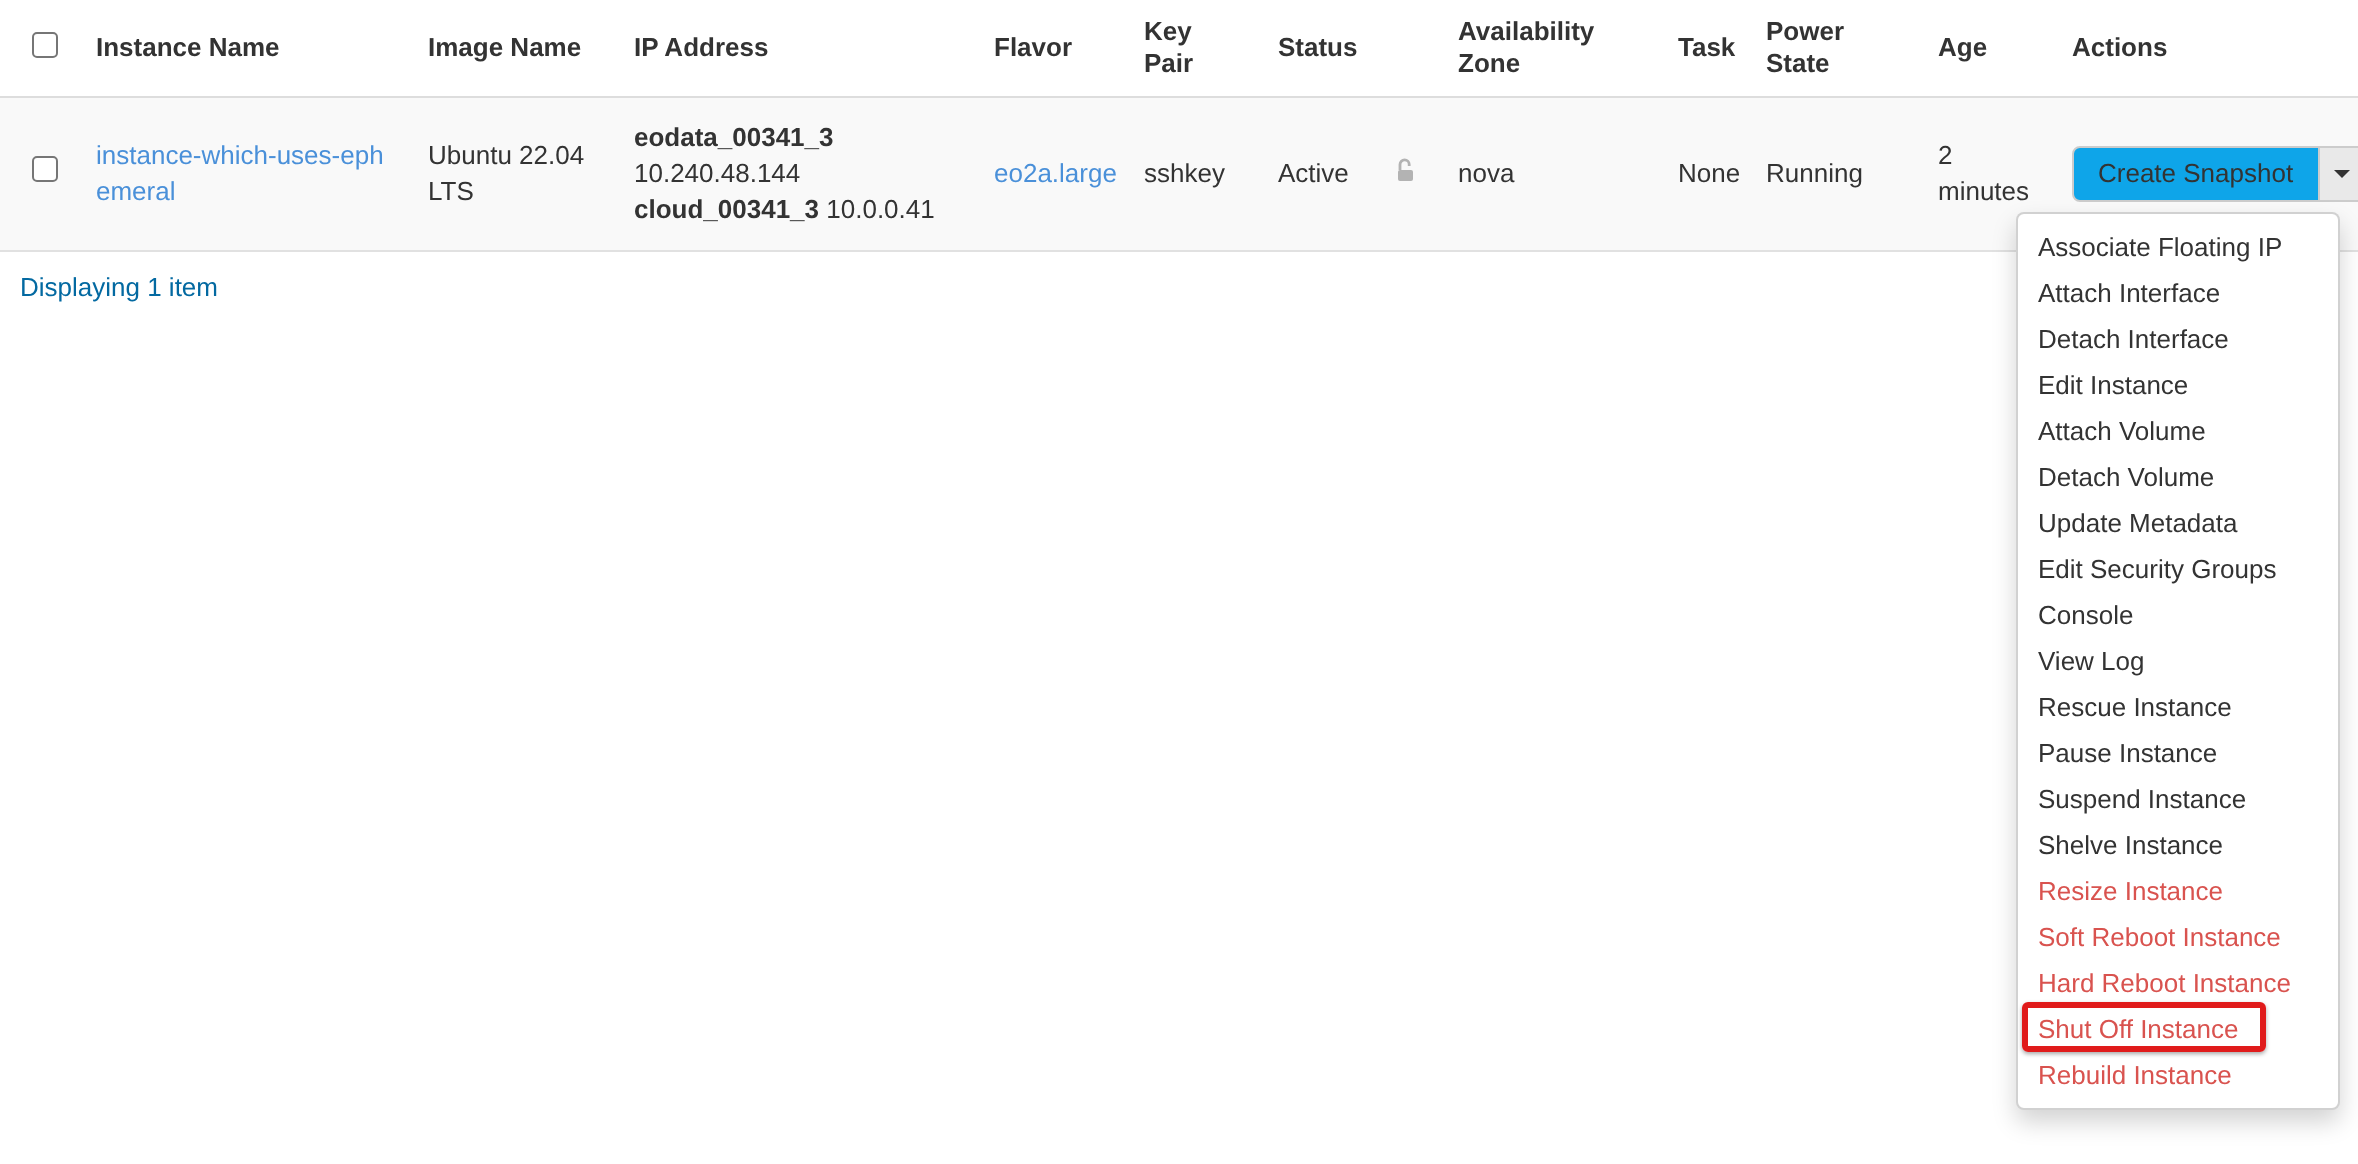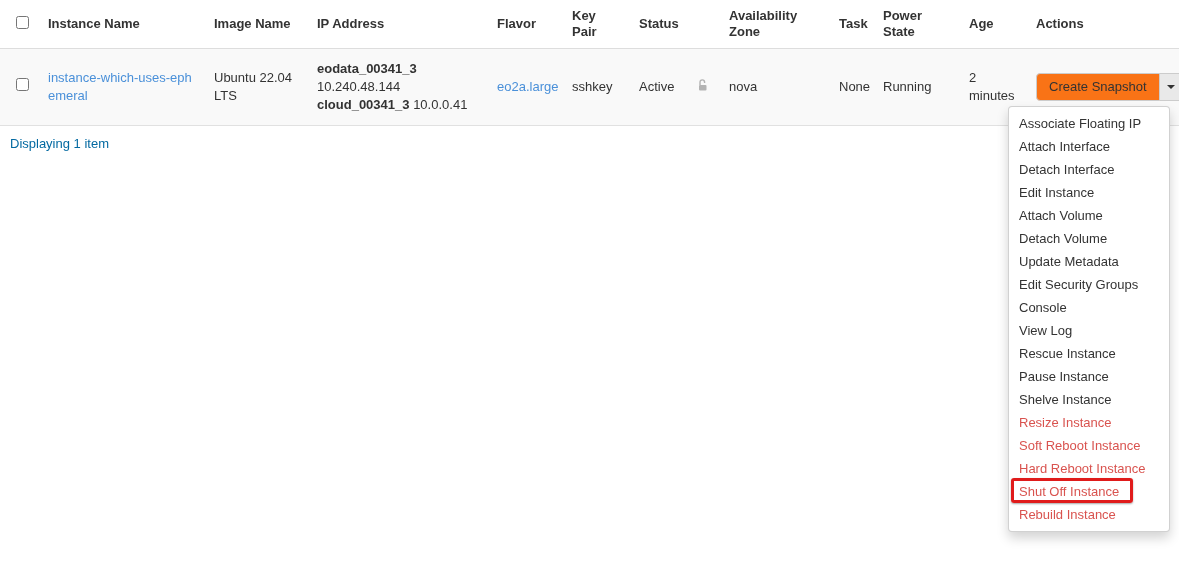--- a/index.html
+++ b/index.html
@@ -32,21 +32,21 @@
   .bold { font-weight:bold;text-align:right; }
   input[type=checkbox]{ width:13px; height:13px; cursor:pointer; }
 
   .footer-count { padding:10px 10px 8px 10px; color:#0369a1; }
 
   
   .lock-wrap { display:inline-block; width:13px; height:14px; }
 
   
   .btn-group { display:inline-flex; }
-  .btn { height:28px; border:1px solid #ccc; background:#f97316; color:#333; font-size:13px;
+  .btn { height:28px; border:1px solid #ccc; background:#0ea5e9; color:#333; font-size:13px;
     font-family:inherit; padding:0 12px; cursor:pointer; line-height:26px; white-space:nowrap; }
   .btn-main { border-radius:4px 0 0 4px; }
   .btn-caret { width:23px; padding:0; border-left:0; border-radius:0 4px 4px 0;
     background:#e9e9e9; display:flex; align-items:center; justify-content:center; }
   .caret { width:0; height:0; border-left:4px solid transparent; border-right:4px solid transparent;
     border-top:4px solid #333; }
 
   
   .dropdown-menu { position:absolute; left:1008px; top:106px; width:162px; background:#fff;
     border:1px solid rgba(0,0,0,.18); border-radius:4px; box-shadow:0 6px 12px rgba(0,0,0,.175);
@@ -126,19 +126,20 @@
     <a class="menu-item">Detach Interface</a>
     <a class="menu-item">Edit Instance</a>
     <a class="menu-item">Attach Volume</a>
     <a class="menu-item">Detach Volume</a>
     <a class="menu-item">Update Metadata</a>
     <a class="menu-item">Edit Security Groups</a>
     <a class="menu-item">Console</a>
     <a class="menu-item">View Log</a>
     <a class="menu-item">Rescue Instance</a>
     <a class="menu-item">Pause Instance</a>
+    <a class="menu-item">Suspend Instance</a>
     <a class="menu-item">Shelve Instance</a>
     <a class="menu-item danger">Resize Instance</a>
     <a class="menu-item danger">Soft Reboot Instance</a>
     <a class="menu-item danger">Hard Reboot Instance</a>
     <a class="menu-item danger highlighted">Shut Off Instance</a>
     <a class="menu-item danger">Rebuild Instance</a>
   </div>
 
 </body></html>

